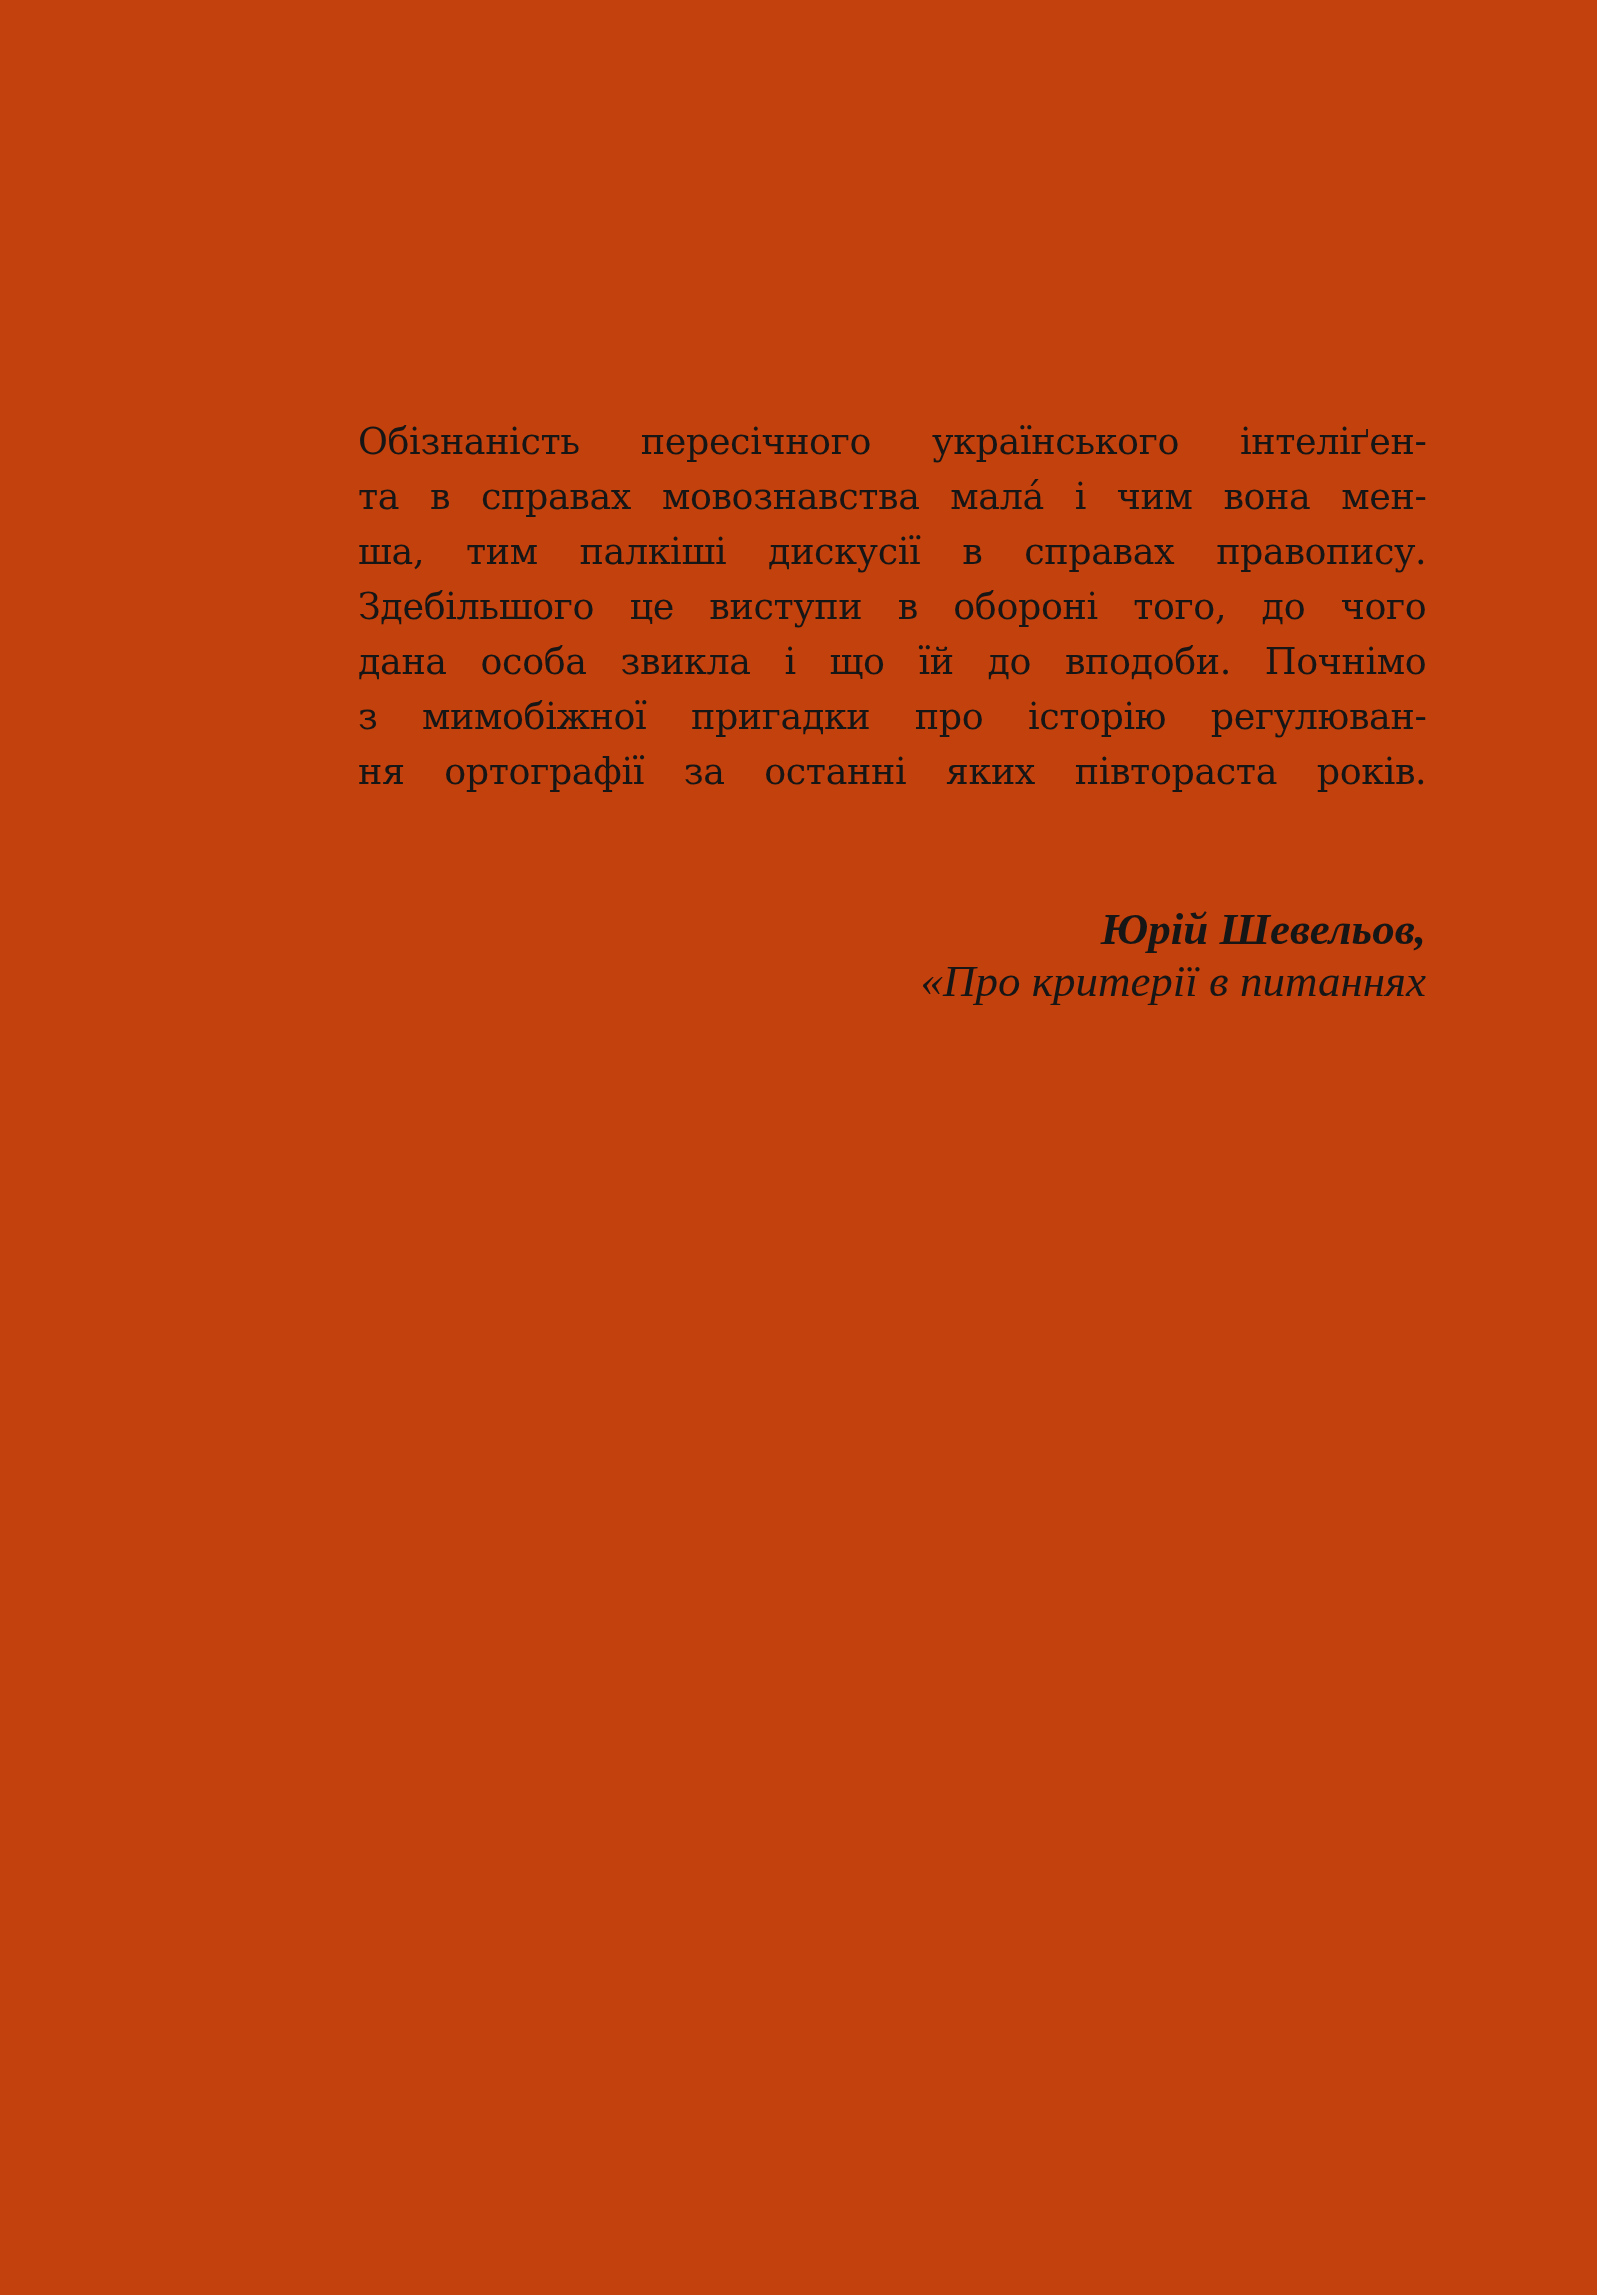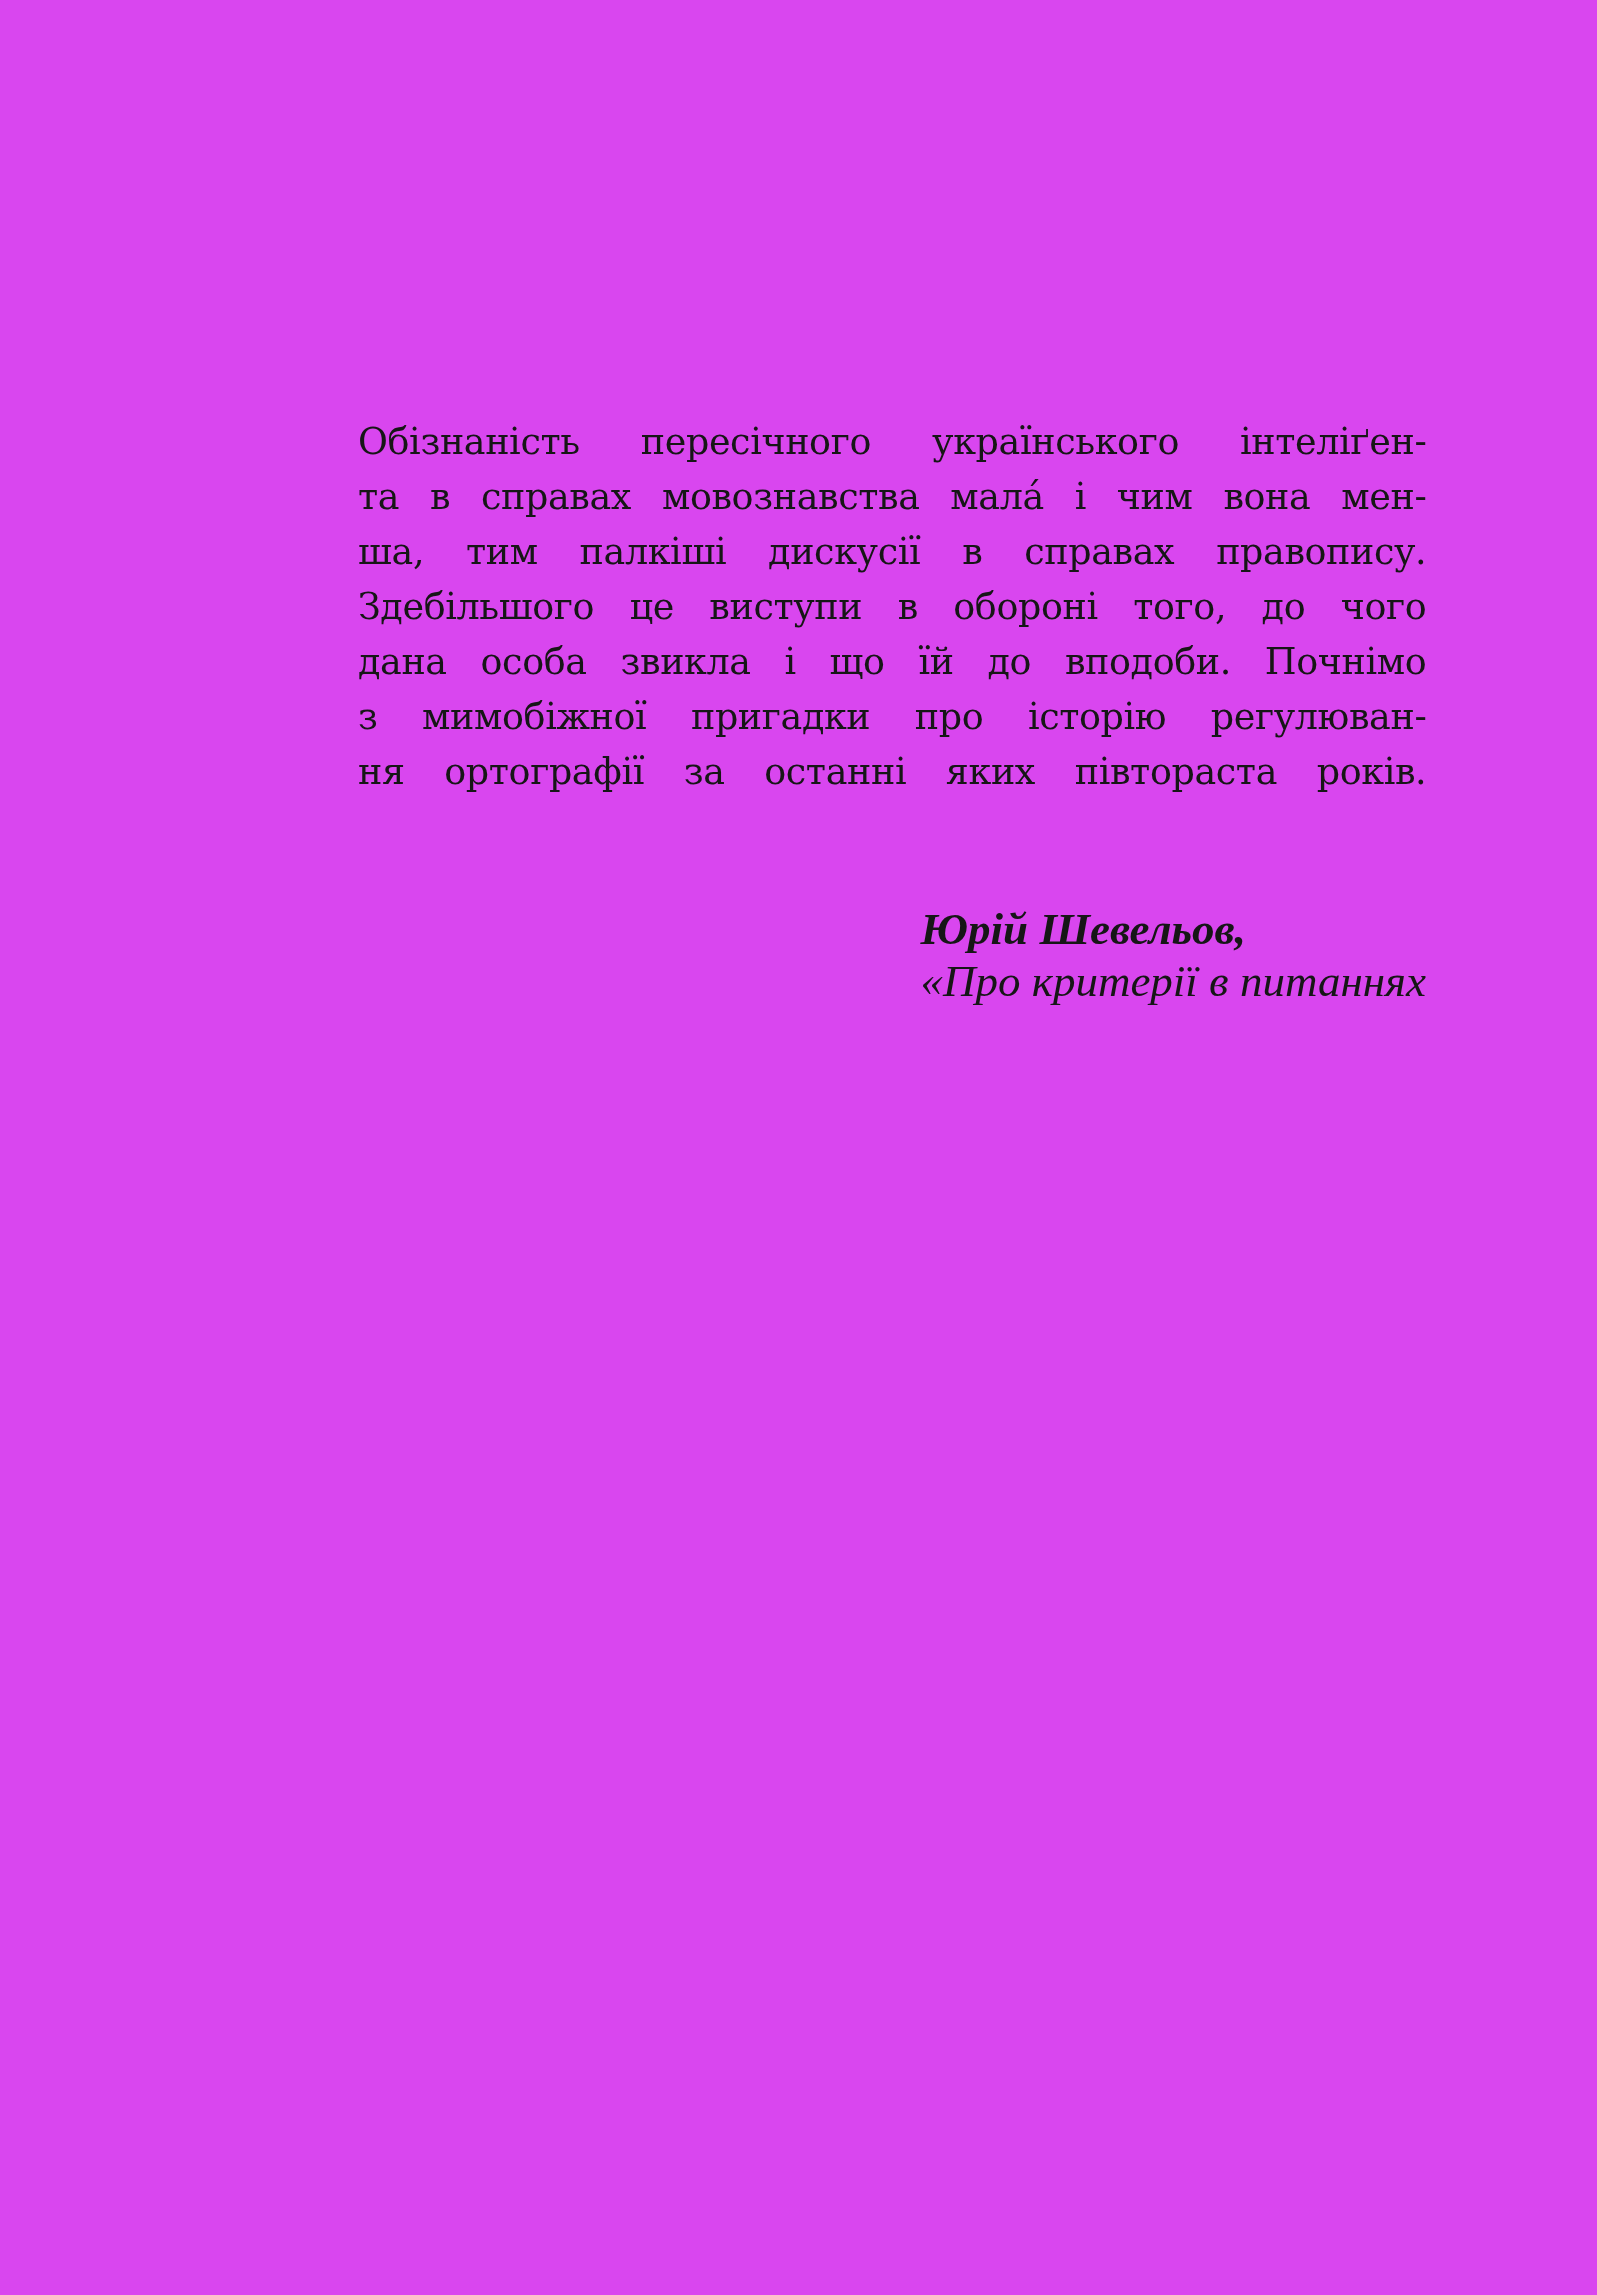--- a/index.html
+++ b/index.html
@@ -12,21 +12,21 @@
       height: 2295px;
       position: relative;
       overflow: hidden;
       color: #161616;
     }
     .page {
       position: absolute;
       left: 0; top: 0;
       width: 1597px;
       height: 2295px;
-      background: #d946ef;
+      background: #c2410c;
     }
     .epigraph {
       position: absolute;
       left: 358px;
       top: 414px;
       width: 1068px;
       font-family: "DejaVu Serif", "Liberation Serif", serif;
       font-size: 38px;
       line-height: 55px;
       letter-spacing: -0.4px;
@@ -39,20 +39,21 @@
       height: 55px;
       overflow: visible;
       transform: scaleX(0.96);
       transform-origin: left center;
       width: 104.2%;
     }
     .attribution {
       position: absolute;
       right: 171px;
       top: 903px;
+      text-align: right;
       font-family: "Liberation Serif", "DejaVu Serif", serif;
       font-style: italic;
       font-size: 45px;
       line-height: 52px;
     }
     .attribution .author {
       display: block;
       font-weight: bold;
     }
     .attribution .source-line {

